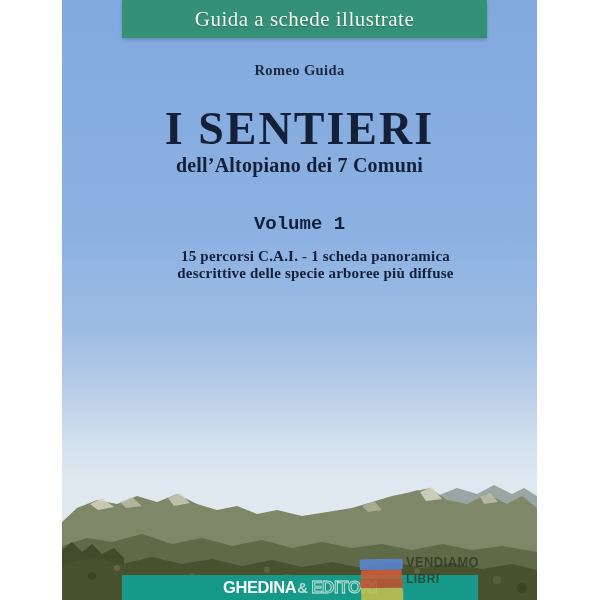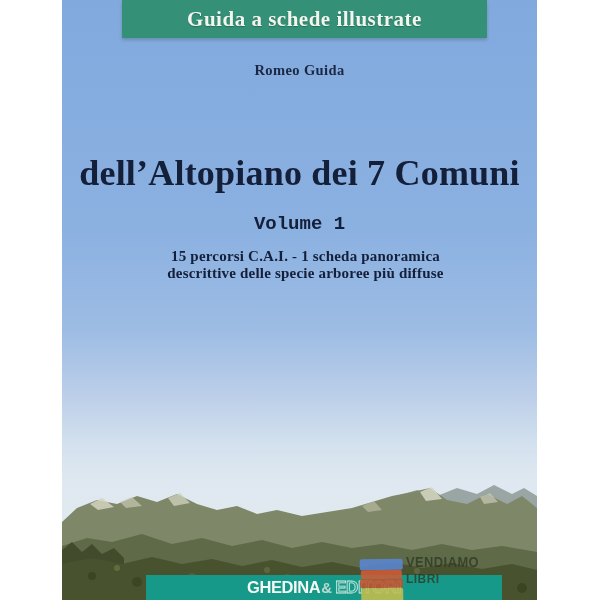--- a/index.html
+++ b/index.html
@@ -7,39 +7,39 @@
          font-family:"Liberation Serif",serif;}
   
   #cover{position:absolute;left:62px;top:0;width:475px;height:600px;
          background:linear-gradient(180deg,#82a9de 0%,#8bb1e1 38%,#9dbce4 55%,
                     #bccfe9 66%,#d3e1ee 74%,#dfe8f0 80%,#e3eaf0 100%);
          text-align:center;}
   
   .series-banner{position:absolute;left:60px;top:0;width:365px;height:38px;
          background:#349077;box-shadow:0 2px 3px rgba(20,60,50,.25);
          display:flex;align-items:center;justify-content:center;}
-  .series-banner span{color:#f2f6ee;font-size:21px;font-weight:bold;
+  .series-banner span{color:#f2f6ee;font-size:21px;font-weight:normal;
          text-shadow:0 1px 1px rgba(0,0,0,.25);letter-spacing:.5px;}
   
   .author{position:absolute;left:0;width:100%;top:62px;font-size:14.5px;
          font-weight:bold;color:#1b2844;letter-spacing:.4px;}
   .title{position:absolute;left:0;width:100%;top:106px;font-size:46px;line-height:1;
          font-weight:bold;color:#141f39;letter-spacing:2px;}
-  .subtitle{position:absolute;left:0;width:100%;top:155px;font-size:36px;line-height:1;
+  .subtitle{position:absolute;left:0;width:100%;top:155px;font-size:20px;line-height:1;
          font-weight:bold;color:#141f39;letter-spacing:.2px;}
   .volume{position:absolute;left:0;width:100%;top:213px;font-size:19px;
          font-weight:bold;color:#141f39;font-family:Liberation Mono, monospace;}
-  .description{position:absolute;left:6px;width:100%;top:248px;font-size:15px;
+  .description{position:absolute;left:16px;width:100%;top:248px;font-size:15px;
          line-height:17px;font-weight:bold;color:#141f39;letter-spacing:.2px;}
   
   .photo{position:absolute;left:0;bottom:0;width:475px;height:150px;}
   
   .publisher-banner{position:absolute;left:60px;bottom:0;width:356px;height:25px;
          background:#17998a;display:flex;align-items:center;justify-content:center;
-         font-family:"Liberation Sans",sans-serif;font-weight:bold;margin-left:24px;}
+         font-family:"Liberation Sans",sans-serif;font-weight:bold;}
   .publisher-banner .w{color:#f4f8f4;font-size:16.5px;letter-spacing:-.4px;}
   .publisher-banner .amp{color:#b9d8d1;font-size:15px;padding:0 1px;}
   .publisher-banner .outline{color:#2aa796;font-size:17px;letter-spacing:-.4px;
          -webkit-text-stroke:.8px #cfe7df;margin-left:2px;}
   
   .watermark{position:absolute;left:0;top:0;width:475px;height:600px;pointer-events:none;margin-top:20px;}
   .wm-logo{position:absolute;left:298px;top:539px;width:43px;height:44px;opacity:.88;
          transform:rotate(-1deg);}
   .wm-logo .s1{position:absolute;left:0;top:0;width:43px;height:11px;background:#5b86d2;border-radius:2px;}
   .wm-logo .s2{position:absolute;left:1px;top:11px;width:41px;height:9px;background:#cf5c36;border-radius:2px;}
@@ -55,20 +55,21 @@
 <body>
 
 <div id="stage">
   <div id="cover">
 
     <div class="series-banner">
       <span>Guida a schede illustrate</span>
     </div>
 
     <div class="author">Romeo Guida</div>
+    <div class="title">I SENTIERI</div>
     <div class="subtitle">dell’Altopiano dei 7 Comuni</div>
     <div class="volume">Volume 1</div>
 
     <div class="description">
       <div>15 percorsi C.A.I. - 1 scheda panoramica</div>
       <div>descrittive delle specie arboree più diffuse</div>
     </div>
 
     <svg class="photo" viewBox="0 0 475 150" preserveAspectRatio="none">
 

